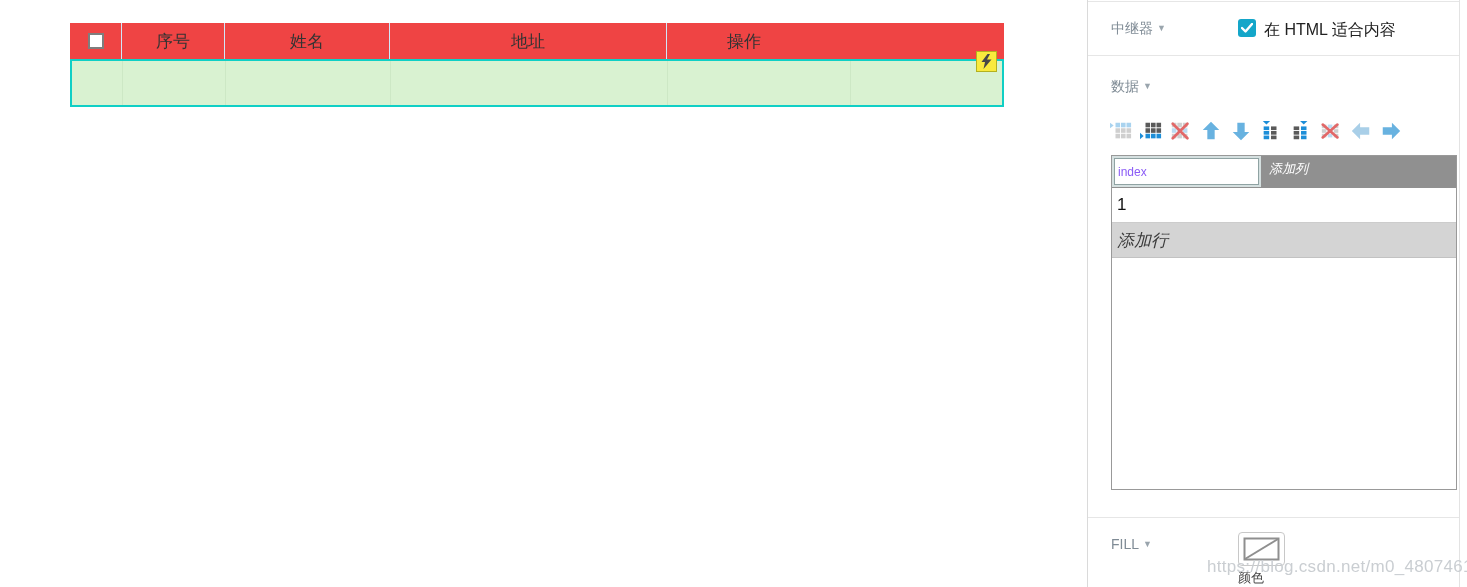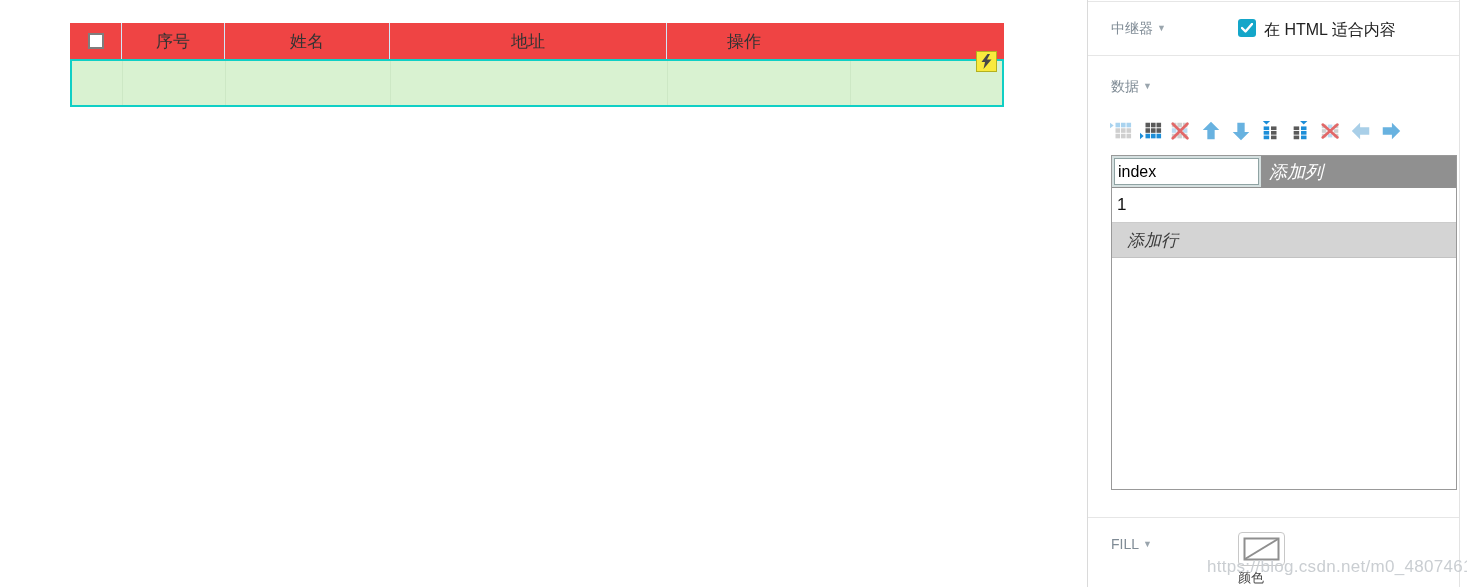--- a/index.html
+++ b/index.html
@@ -57,32 +57,32 @@
   }
 
   .grid {
     position:absolute; left:23px; top:155px; width:346px; height:335px;
     background:#ffffff; border:1px solid #999999;
   }
   .grid-header { position:relative; width:100%; height:32px; background:#909090; }
   .col-input {
     position:absolute; left:2px; top:2px; width:145px; height:27px;
     border:1px solid #8fa3a3; outline:2px solid #d5e0e0;
-    font-size:16px; padding:0 3px; color:#000000;
+    font-size:12px; padding:0 3px; color:#8b5cf6;
     font-family:"Liberation Sans","DejaVu Sans",sans-serif;
   }
   .add-col {
-    position:absolute; left:157px; top:4px; font-style:italic; color:#ffffff; font-size:18px; cursor:pointer;
+    position:absolute; left:157px; top:4px; font-style:italic; color:#ffffff; font-size:13px; cursor:pointer;
   }
   .grid-row {
     width:100%; height:35px; display:flex; align-items:center; padding-left:5px;
     font-size:17px; color:#111111; background:#ffffff; border-bottom:1px solid #cccccc;
   }
   .add-row {
-    width:100%; height:35px; display:flex; align-items:center; padding-left:15px;
+    width:100%; height:35px; display:flex; align-items:center; padding-left:5px;
     font-size:17px; font-style:italic; color:#3c3c3c; background:#d4d4d4;
     border-bottom:1px solid #c2c2c2; cursor:pointer;
   }
 
   .color-btn {
     position:absolute; left:150px; top:532px; width:47px; height:34px;
     background:#ffffff; border:1px solid #c8c8c8; border-radius:4px;
     display:flex; align-items:center; justify-content:center; cursor:pointer;
   }
   .color-label {

